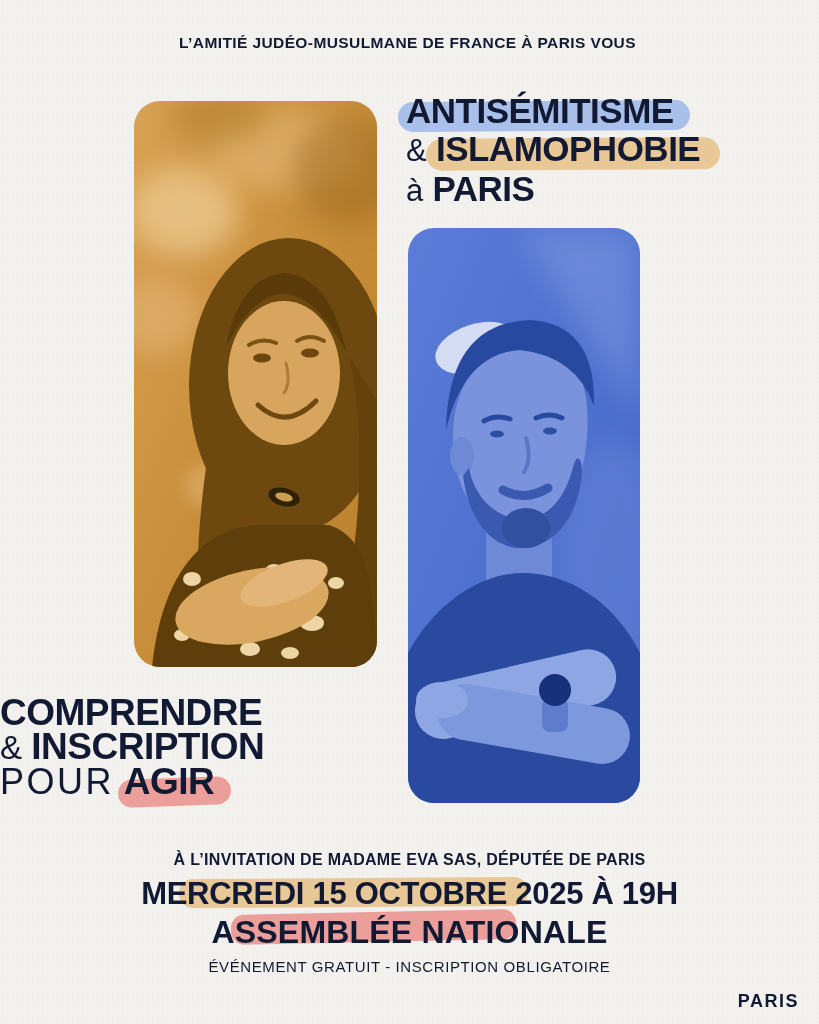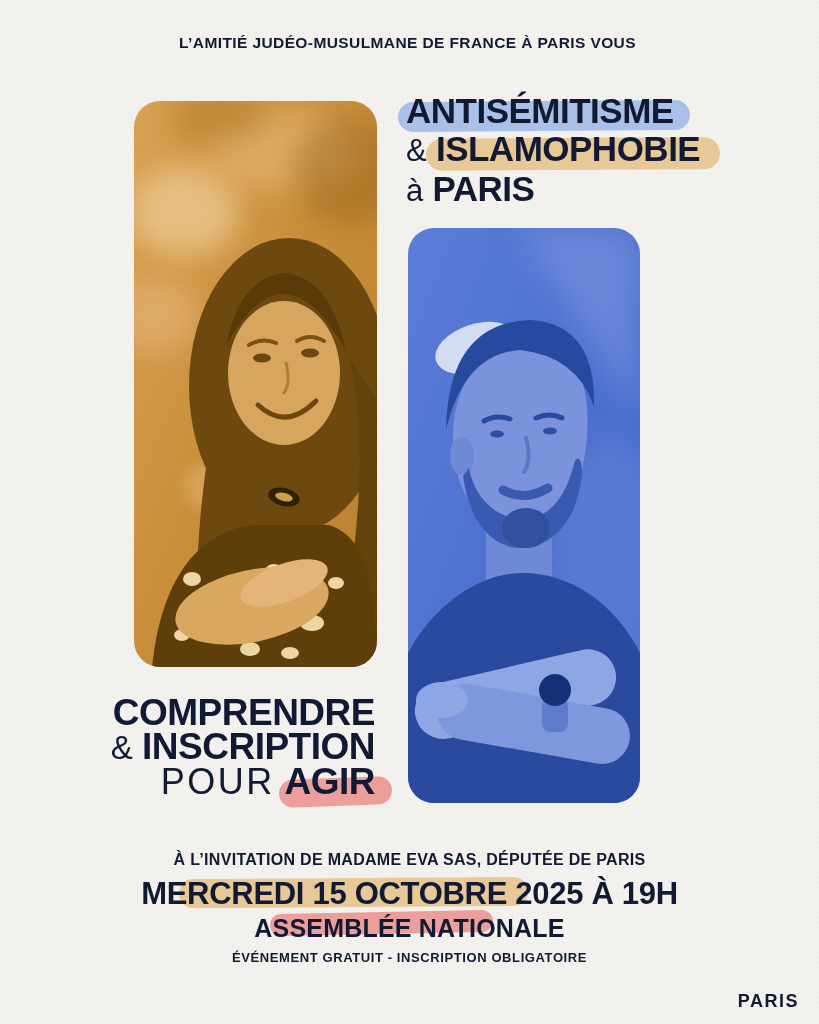--- a/index.html
+++ b/index.html
@@ -46,40 +46,40 @@
   .title {
     position:absolute; left:406px; top:92px;
     font-weight:800; font-size:35px; line-height:38px; letter-spacing:-.5px;
     white-space:nowrap;
   }
   .title .amp { font-weight:400; font-size:31px; letter-spacing:0; }
 
   
   .tagline {
     position:absolute; top:696px; left:0; width:375px;
-    text-align:right; font-weight:800; font-size:37px; line-height:34px;
+    font-weight:800; font-size:37px; line-height:34px;
     letter-spacing:-.5px; white-space:nowrap;
   }
   .tagline .amp { font-weight:400; font-size:33px; }
   .tagline .light { font-weight:400; letter-spacing:2.5px; font-size:36px; }
 
   
   .footer { position:absolute; left:0; right:0; top:851px; text-align:center; }
   .invitation { font-weight:800; font-size:16px; letter-spacing:.3px; }
   .date-line { margin-top:7px; font-weight:800; font-size:31px; letter-spacing:-.3px; }
   .date-line .hl-wide { position:relative; display:inline-block; }
   .date-line .pill-date { position:absolute; left:7%; right:28%; top:2px; bottom:5px;
     background:var(--highlight-tan,#e9c897); border-radius:14px; transform:rotate(-.4deg); z-index:0; }
   .date-line .txt { position:relative; z-index:1; }
-  .venue-line { margin-top:2px; font-weight:800; font-size:25px; letter-spacing:.2px; }
+  .venue-line { margin-top:2px; font-weight:800; font-size:32px; letter-spacing:.2px; }
   .venue-line .hl-wide { position:relative; display:inline-block; }
   .venue-line .pill-venue { position:absolute; left:5%; right:23%; top:-2px; bottom:9px;
     background:var(--highlight-pink,#ec9f9a); border-radius:13px; transform:rotate(-1.2deg); z-index:0; }
   .venue-line .txt { position:relative; z-index:1; }
-  .note-line { margin-top:7px; font-weight:700; font-size:13px; letter-spacing:.6px; }
+  .note-line { margin-top:7px; font-weight:400; font-size:15px; letter-spacing:.6px; }
 
   
   .logo { position:absolute; right:18px; bottom:12px; text-align:right; }
   .logo-letters {
     font-style:italic; font-weight:800; font-size:54px; line-height:50px;
     letter-spacing:-5px; padding-right:4px;
   }
   .logo-letters .lb { color:var(--logo-blue,#3b6fd7); }
   .logo-letters .lo { color:var(--logo-orange,#e89b3d); }
   .logo-city {

